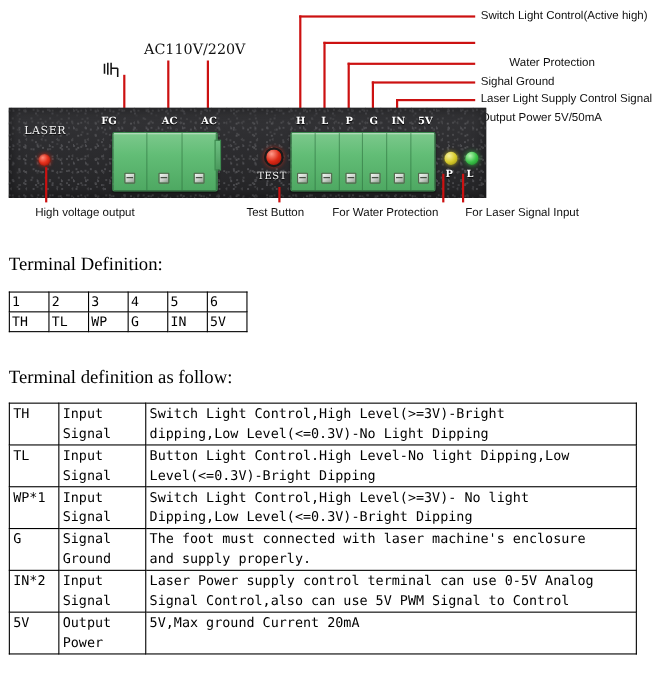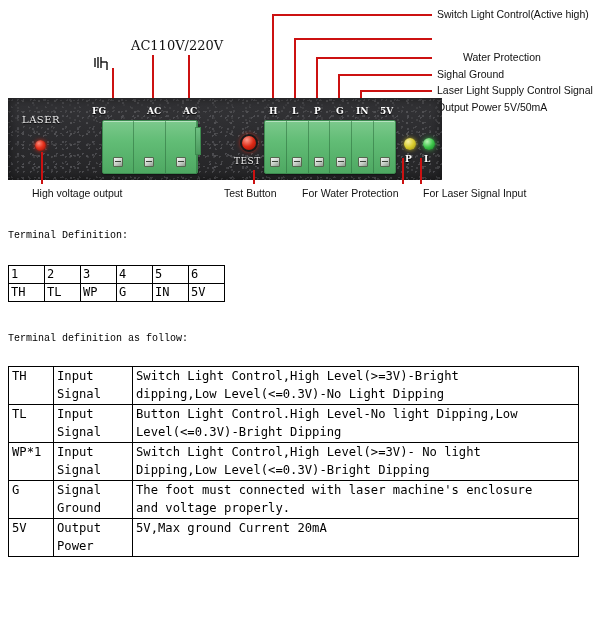--- a/index.html
+++ b/index.html
@@ -181,22 +181,22 @@
     color: #111111;
     white-space: nowrap;
   }
 
   
   #ground-symbol { position: absolute; left: 93px; top: 56px; }
 
   
   .heading {
     position: absolute;
-    font-family: Liberation Mono, monospace;
-    font-size: 10px;
+    font-family: Liberation Serif, serif;
+    font-size: 17px;
     color: #000;
     white-space: nowrap;
   }
   #heading-terminal-definition { left: 8px; top: 230px; }
   #heading-definition-follow   { left: 8px; top: 333px; }
 
   table {
     position: absolute;
     border-collapse: collapse;
     font-family: "DejaVu Sans Mono", monospace;
@@ -387,21 +387,26 @@
       <td class="c-desc"><span>Button Light Control.High Level-No light Dipping,Low</span><br><span>Level(&lt;=0.3V)-Bright Dipping</span></td>
     </tr>
     <tr class="two-line">
       <td class="c-name">WP*1</td>
       <td class="c-type"><span>Input</span><br><span>Signal</span></td>
       <td class="c-desc"><span>Switch Light Control,High Level(&gt;=3V)- No light</span><br><span>Dipping,Low Level(&lt;=0.3V)-Bright Dipping</span></td>
     </tr>
     <tr class="two-line">
       <td class="c-name">G</td>
       <td class="c-type"><span>Signal</span><br><span>Ground</span></td>
-      <td class="c-desc"><span>The foot must connected with laser machine's enclosure</span><br><span>and voltage properly.</span></td>
+      <td class="c-desc"><span>The foot must connected with laser machine's enclosure</span><br><span>and supply properly.</span></td>
+    </tr>
+    <tr class="two-line">
+      <td class="c-name">IN*2</td>
+      <td class="c-type"><span>Input</span><br><span>Signal</span></td>
+      <td class="c-desc"><span>Laser Power supply control terminal can use 0-5V Analog</span><br><span>Signal Control,also can use 5V PWM Signal to Control</span></td>
     </tr>
     <tr class="two-line">
       <td class="c-name">5V</td>
       <td class="c-type"><span>Output</span><br><span>Power</span></td>
       <td class="c-desc"><span>5V,Max ground Current 20mA</span><br><span></span></td>
     </tr>
   </tbody>
 </table>
 
 </body></html>

